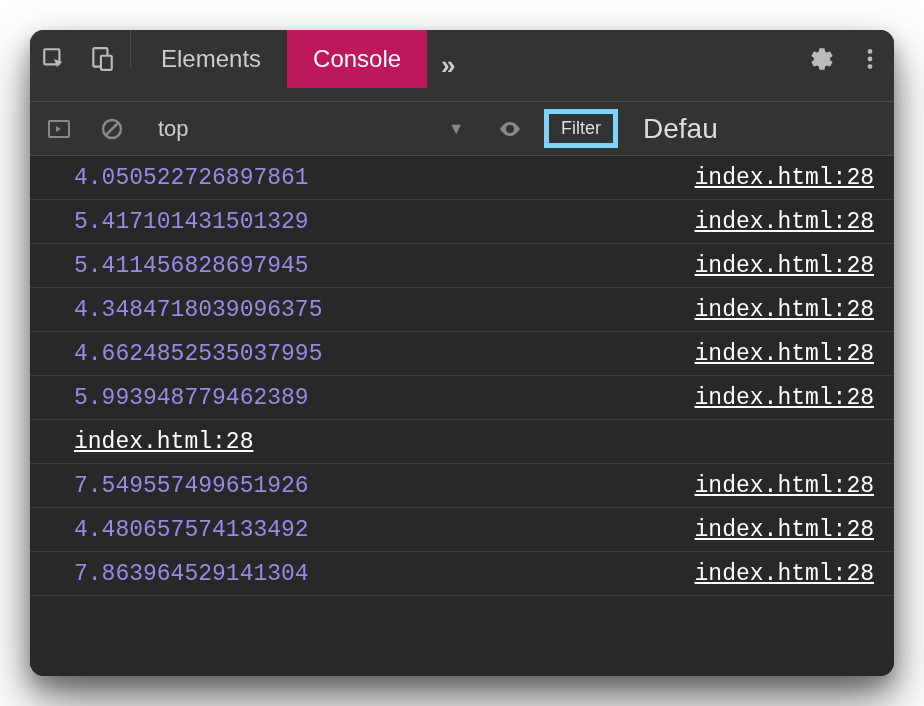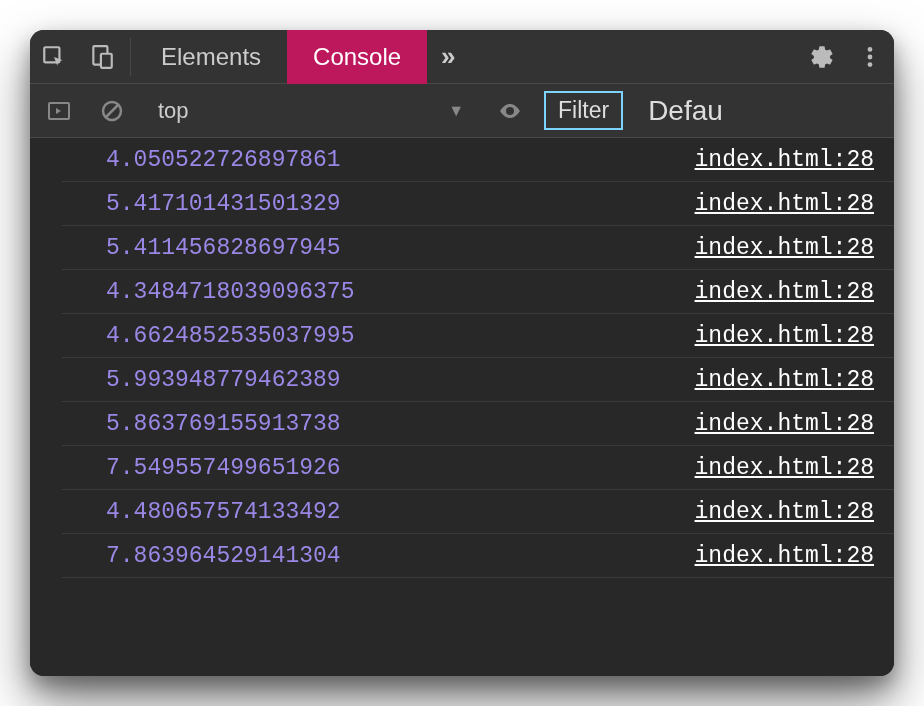--- a/index.html
+++ b/index.html
@@ -23,22 +23,21 @@
       background: #282828;
       border-radius: 14px;
       overflow: hidden;
       box-shadow: 0 25px 50px rgba(0,0,0,0.5), 0 10px 20px rgba(0,0,0,0.3);
       display: flex;
       flex-direction: column;
     }
     
     .tab-bar {
       display: flex;
-      align-items: center;
-      height: 54px;
+      height: 72px;
       background: #333333;
       border-bottom: 1px solid #494949;
     }
     
     .icon-btn {
       width: 48px;
       height: 58px;
       display: flex;
       align-items: center;
       justify-content: center;
@@ -125,24 +124,24 @@
       font-size: 22px;
       cursor: pointer;
     }
     
     .context-selector .caret {
       color: #888;
       font-size: 16px;
     }
     
     .filter-btn {
-      border: 2px solid #7dd3fc;
+      border: 5px solid #7dd3fc;
       padding: 4px 12px;
       color: #ddd;
-      font-size: 23px;
+      font-size: 18px;
       cursor: pointer;
     }
     
     .level-label {
       color: #ddd;
       font-size: 28px;
       padding-left: 10px;
       white-space: nowrap;
       overflow: hidden;
     }
@@ -155,21 +154,20 @@
     
     .log-row {
       display: flex;
       align-items: center;
       justify-content: space-between;
       height: 44px;
       padding: 0 20px 0 44px;
       border-bottom: 1px solid #3a3a3a;
       font-family: Menlo, Consolas, "Courier New", monospace;
       font-size: 23px;
-      margin-left: 32px;
     }
     
     .log-value {
       color: #9b87e6;
     }
     
     .log-source {
       color: #ffffff;
       text-decoration: underline;
       cursor: pointer;
@@ -258,21 +256,20 @@
     </div>
     <div class="log-row">
       <span class="log-value">4.6624852535037995</span>
       <span class="log-source">index.html:28</span>
     </div>
     <div class="log-row">
       <span class="log-value">5.993948779462389</span>
       <span class="log-source">index.html:28</span>
     </div>
     <div class="log-row">
-      <span class="log-value">5.863769155913738</span>
       <span class="log-source">index.html:28</span>
     </div>
     <div class="log-row">
       <span class="log-value">7.549557499651926</span>
       <span class="log-source">index.html:28</span>
     </div>
     <div class="log-row">
       <span class="log-value">4.480657574133492</span>
       <span class="log-source">index.html:28</span>
     </div>

